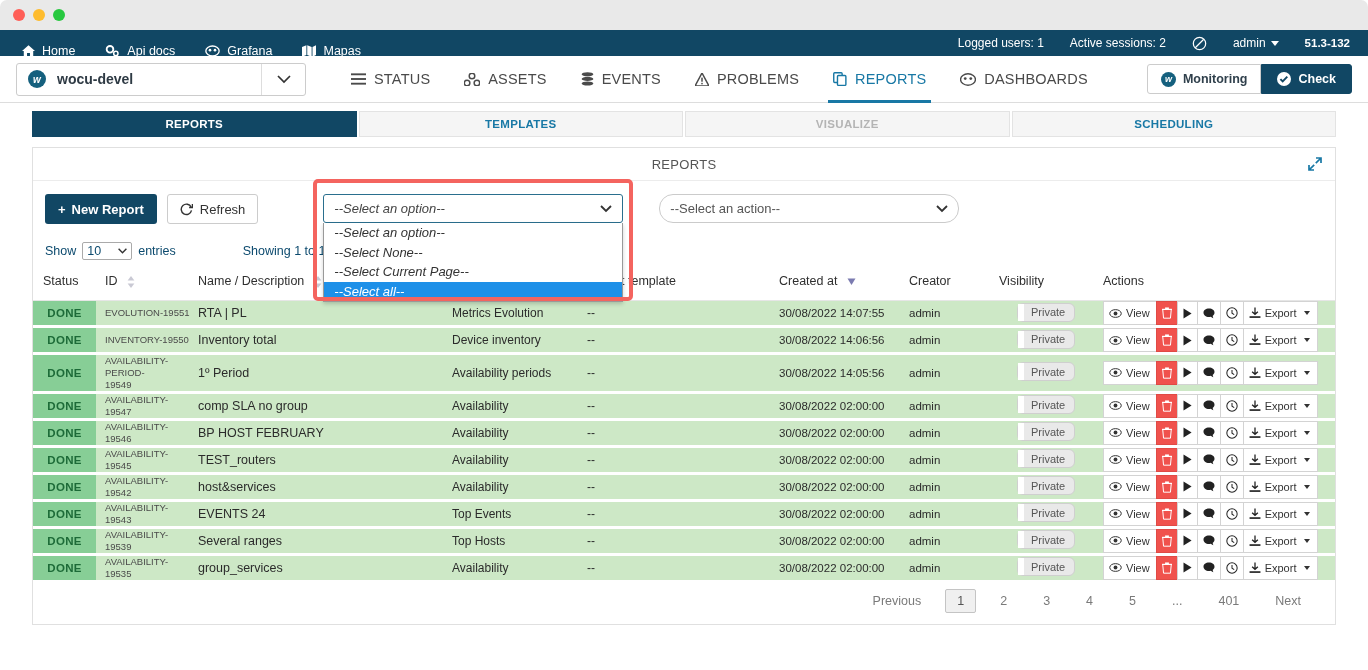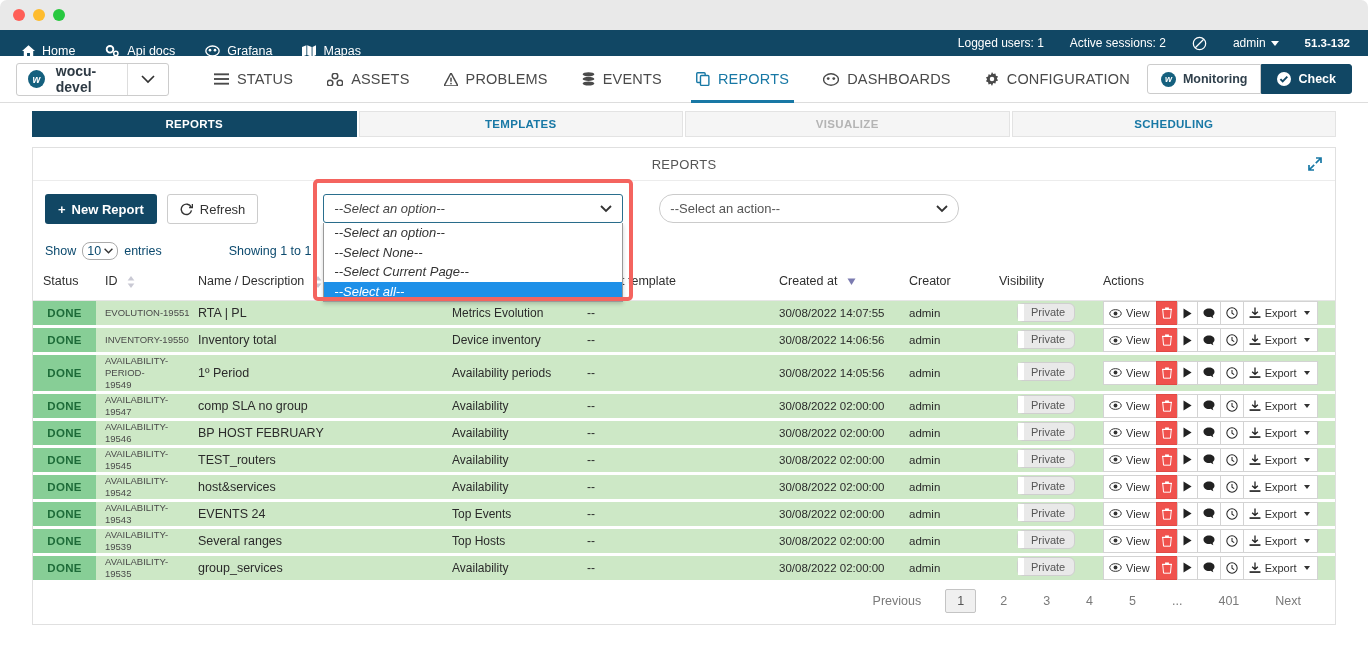--- a/index.html
+++ b/index.html
@@ -149,22 +149,22 @@
 
   .select-action {
     width: 300px; height: 29px; border: 1px solid #cbcbcb; border-radius: 14px;
     background: #fff; display: flex; align-items: center; padding: 0 10px;
     font-size: 13px; color: #555; margin-left: 26px;
   }
   .select-action .chev { margin-left: auto; }
 
   .showrow { padding: 18px 12px 8px 12px; display: flex; align-items: center; font-size: 12.5px; color: #0c4a6e; }
   .entries-sel {
-    display: inline-flex; align-items: center; gap: 3px;
-    border: 1px solid #aaa; border-radius: 8px; padding: 1px 4px; margin: 0 6px;
+    display: inline-flex; align-items: center; gap: 17px;
+    border: 1px solid #aaa; border-radius: 2px; padding: 1px 4px; margin: 0 6px;
     font-size: 12.5px; background: #fff;
   }
   .showing { margin-left: 67px; }
 
   table { width: 100%; border-collapse: collapse; }
   thead th {
     font-size: 12.5px; font-weight: normal; color: #2f2f2f; text-align: left;
     padding: 6px 0 12px 0; border-bottom: 1px solid #e6e6e6; white-space: nowrap;
   }
   .sort-ic { display: inline-block; margin-left: 6px; vertical-align: middle; }
@@ -310,65 +310,56 @@
             <svg width="16" height="13" viewBox="0 0 17 14">
               <circle cx="8.5" cy="3.2" r="3" fill="none" stroke="#4a4a4a" stroke-width="1.6"></circle>
               <circle cx="3.2" cy="10.8" r="3" fill="none" stroke="#4a4a4a" stroke-width="1.6"></circle>
               <circle cx="13.8" cy="10.8" r="3" fill="none" stroke="#4a4a4a" stroke-width="1.6"></circle>
             </svg>
           </span>
         <span>ASSETS</span>
       </div>
       <div class="navtab">
         <span>
+            <svg width="13" height="14" viewBox="0 0 14 15">
+              <ellipse cx="7" cy="2.4" rx="6.3" ry="2.2" fill="#4a4a4a"></ellipse>
+              <ellipse cx="7" cy="7.4" rx="6.3" ry="2.2" fill="#4a4a4a"></ellipse>
+              <ellipse cx="7" cy="12.3" rx="6.3" ry="2.2" fill="#4a4a4a"></ellipse>
+            </svg>
+          </span>
+        <span>EVENTS</span>
+      </div>
+      <div class="navtab">
+        <span>
             <svg width="14" height="13" viewBox="0 0 15 14">
               <path d="M7.5 0L15 14H0z" fill="none" stroke="#4a4a4a" stroke-width="1.6"></path>
               <rect x="6.7" y="5" width="1.6" height="4.4" fill="#4a4a4a"></rect>
               <rect x="6.7" y="10.6" width="1.6" height="1.6" fill="#4a4a4a"></rect>
             </svg>
           </span>
         <span>PROBLEMS</span>
-      </div>
-      <div class="navtab">
-        <span>
-            <svg width="13" height="14" viewBox="0 0 14 15">
-              <ellipse cx="7" cy="2.4" rx="6.3" ry="2.2" fill="#4a4a4a"></ellipse>
-              <ellipse cx="7" cy="7.4" rx="6.3" ry="2.2" fill="#4a4a4a"></ellipse>
-              <ellipse cx="7" cy="12.3" rx="6.3" ry="2.2" fill="#4a4a4a"></ellipse>
-            </svg>
-          </span>
-        <span>EVENTS</span>
       </div>
       <div class="navtab active">
         <span>
             <svg width="14" height="14" viewBox="0 0 15 15">
               <rect x="0.8" y="0.8" width="9" height="10.5" rx="1" fill="none" stroke="#1878a5" stroke-width="1.5"></rect>
               <rect x="4.8" y="3.8" width="9" height="10.5" rx="1" fill="#fff" stroke="#1878a5" stroke-width="1.5"></rect>
             </svg>
           </span>
         <span>REPORTS</span>
       </div>
       <div class="navtab">
         <span>
             <svg width="16" height="13" viewBox="0 0 17 14">
               <ellipse cx="8.5" cy="7" rx="8" ry="6.2" fill="none" stroke="#4a4a4a" stroke-width="1.5"></ellipse>
               <circle cx="5.5" cy="6" r="1.5" fill="#4a4a4a"></circle>
               <circle cx="11.5" cy="6" r="1.5" fill="#4a4a4a"></circle>
             </svg>
           </span>
         <span>DASHBOARDS</span>
-      </div>
-      <div class="navtab">
-        <span>
-            <svg width="14" height="14" viewBox="0 0 15 15">
-              <path d="M7.5 0l1.3 2.1 2.4-.6.5 2.4 2.3.9-1.3 2.1 1.3 2.1-2.3.9-.5 2.4-2.4-.6L7.5 15l-1.3-2.3-2.4.6-.5-2.4-2.3-.9 1.3-2.1L1 5.8l2.3-.9.5-2.4 2.4.6z" fill="#4a4a4a"></path>
-              <circle cx="7.5" cy="7.4" r="2.4" fill="#fff"></circle>
-            </svg>
-          </span>
-        <span>CONFIGURATION</span>
       </div>
     </div>
 
     <div class="nav-right">
       <div class="btn-monitoring">
         <span class="mini-logo">w</span>
         <span>Monitoring</span>
       </div>
       <div class="btn-check">
         <span>

